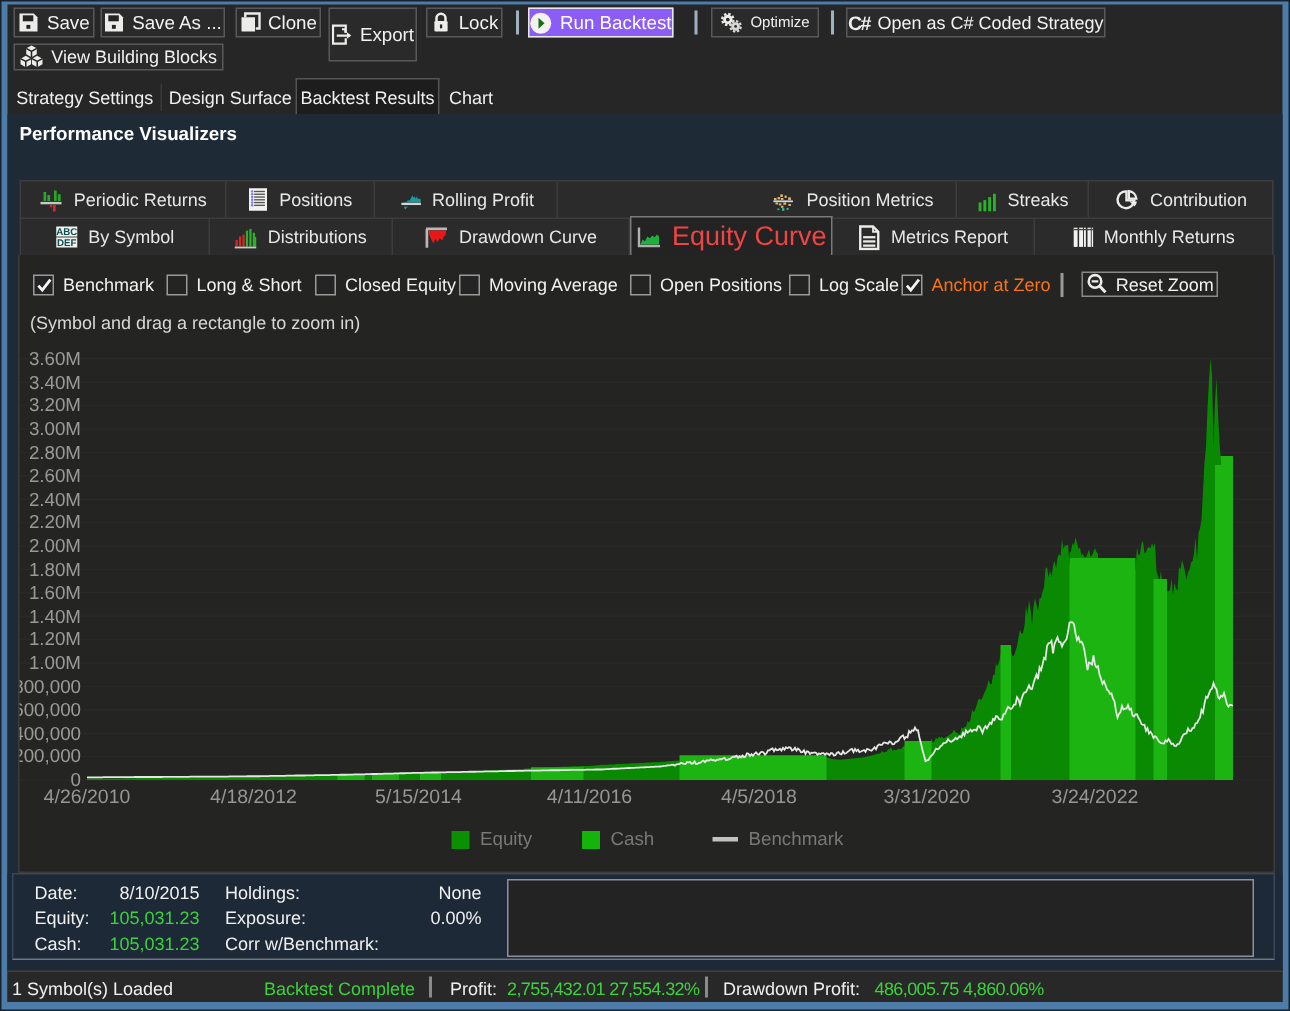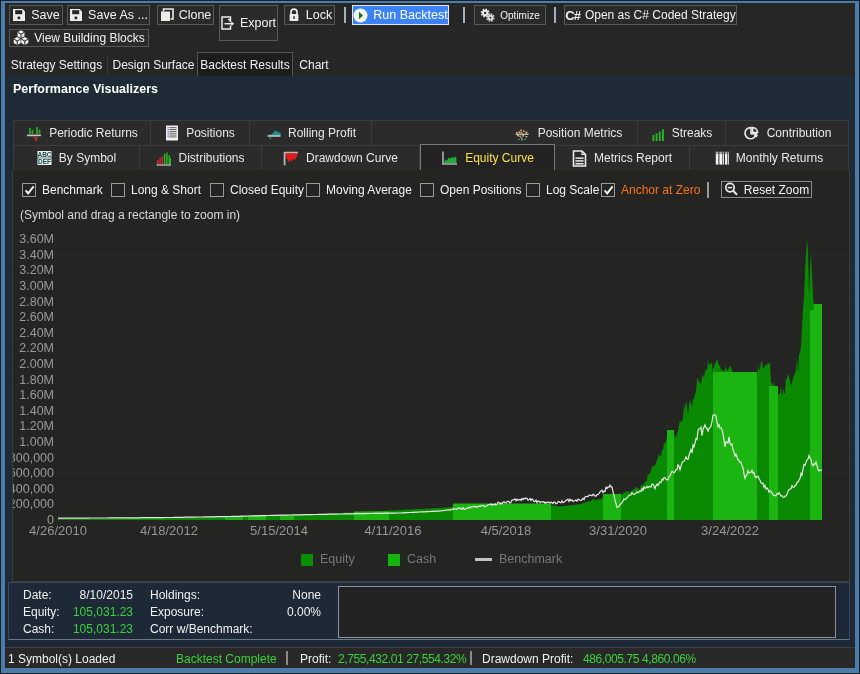--- a/index.html
+++ b/index.html
@@ -42,21 +42,21 @@
     </div>
 <div style="position:absolute;left:284px;top:5px;width:51px;height:20px;background:#2a2a2a;border:1px solid #585858;box-sizing:border-box;display:flex;align-items:center;justify-content:center;gap:5px;white-space:nowrap">
       <svg width="14" height="14" viewBox="0 0 14 14">
         <path d="M4 6 V4.2 a3 3 0 0 1 6 0 V6" fill="none" stroke="#ececea" stroke-width="1.7"></path>
         <rect x="2.6" y="6" width="8.8" height="7" rx="0.8" fill="#ececea"></rect>
         <rect x="6.3" y="8.3" width="1.5" height="2.6" fill="#242424"></rect>
       </svg>
       <span style="color:#f2f2f2;font-size:12.5px">Lock</span>
     </div>
 <div style="position:absolute;left:344px;top:7px;width:2px;height:16px;background:#9fb0c4"></div>
-<div style="position:absolute;left:352px;top:5px;width:97px;height:20px;background:#3b82f6;border:1px solid #e8e8e8;box-sizing:border-box;display:flex;align-items:center;justify-content:center;gap:5px;white-space:nowrap">
+<div style="position:absolute;left:352px;top:5px;width:97px;height:20px;background:#8b5cf6;border:1px solid #e8e8e8;box-sizing:border-box;display:flex;align-items:center;justify-content:center;gap:5px;white-space:nowrap">
       <svg width="15" height="15" viewBox="0 0 15 15">
         <circle cx="7.5" cy="7.5" r="7" fill="#f2f2ef"></circle>
         <path d="M6 3.8 L10 7.5 L6 11.2 Z" fill="#156e15"></path>
       </svg>
       <span style="color:#ffffff;font-size:12.5px">Run Backtest</span>
     </div>
 <div style="position:absolute;left:463px;top:7px;width:2px;height:16px;background:#9fb0c4"></div>
 <div style="position:absolute;left:474px;top:5px;width:72px;height:20px;background:#2a2a2a;border:1px solid #585858;box-sizing:border-box;display:flex;align-items:center;justify-content:center;gap:5px;white-space:nowrap">
       <svg width="15" height="14" viewBox="0 0 15 14">
         <circle cx="5.2" cy="5.0" r="2.2" fill="none" stroke="#eeeeec" stroke-width="1.9"></circle>
@@ -226,21 +226,21 @@
         <path d="M1 2.6 h14 M1.6 2.6 v12.6" stroke="#b8b8b8" stroke-width="1.8" fill="none"></path>
         <path d="M2.6 3.6 h11.8 l-0.4 3 -1.4 1.6 -0.6 2 -1.8-1.4 -1.4 2.6 -1.6-2 -1.4 3 -1.6-3.4 -1-2.4 Z" fill="#e81818"></path>
       </svg>
       <span style="color:#e8e8e8;font-size:12px;white-space:nowrap">Drawdown Curve</span>
     </div>
 <div style="position:absolute;left:420px;top:144px;width:135px;height:26px;background:#232323;border:1px solid #7a7a7a;border-bottom:none;box-sizing:border-box;display:flex;align-items:center;justify-content:center;gap:7px;z-index:3">
       <svg width="17" height="16" viewBox="0 0 17 16">
         <path d="M2 1.6 V14 H16" stroke="#b0b0b0" stroke-width="1.6" fill="none"></path>
         <path d="M3 13 L4.4 9.6 L6 10.8 L7.6 7.6 L9.2 8.8 L10.8 7 L12.4 8.2 L14 6.4 L15.4 7.6 V13 Z" fill="#1faf3c"></path>
       </svg>
-      <span style="color:#fde047;font-size:12px;white-space:nowrap">Equity Curve</span>
+      <span style="color:#ef4444;font-size:18px;white-space:nowrap">Equity Curve</span>
     </div>
 <div style="position:absolute;left:555px;top:146px;width:135px;height:24px;border-right:1px solid #3c3c3c;box-sizing:border-box;display:flex;align-items:center;justify-content:center;gap:7px">
       <svg width="15" height="17" viewBox="0 0 15 17">
         <path d="M1.5 1 H10 L13.5 4.5 V16 H1.5 Z" fill="none" stroke="#ececea" stroke-width="1.6"></path>
         <path d="M10 1 V4.5 H13.5" fill="none" stroke="#ececea" stroke-width="1.2"></path>
         <g fill="#ececea">
           <rect x="3.4" y="7.4" width="8.2" height="1.5"></rect>
           <rect x="3.4" y="10.2" width="8.2" height="1.5"></rect>
           <rect x="3.4" y="13" width="8.2" height="1.5"></rect>
         </g>

